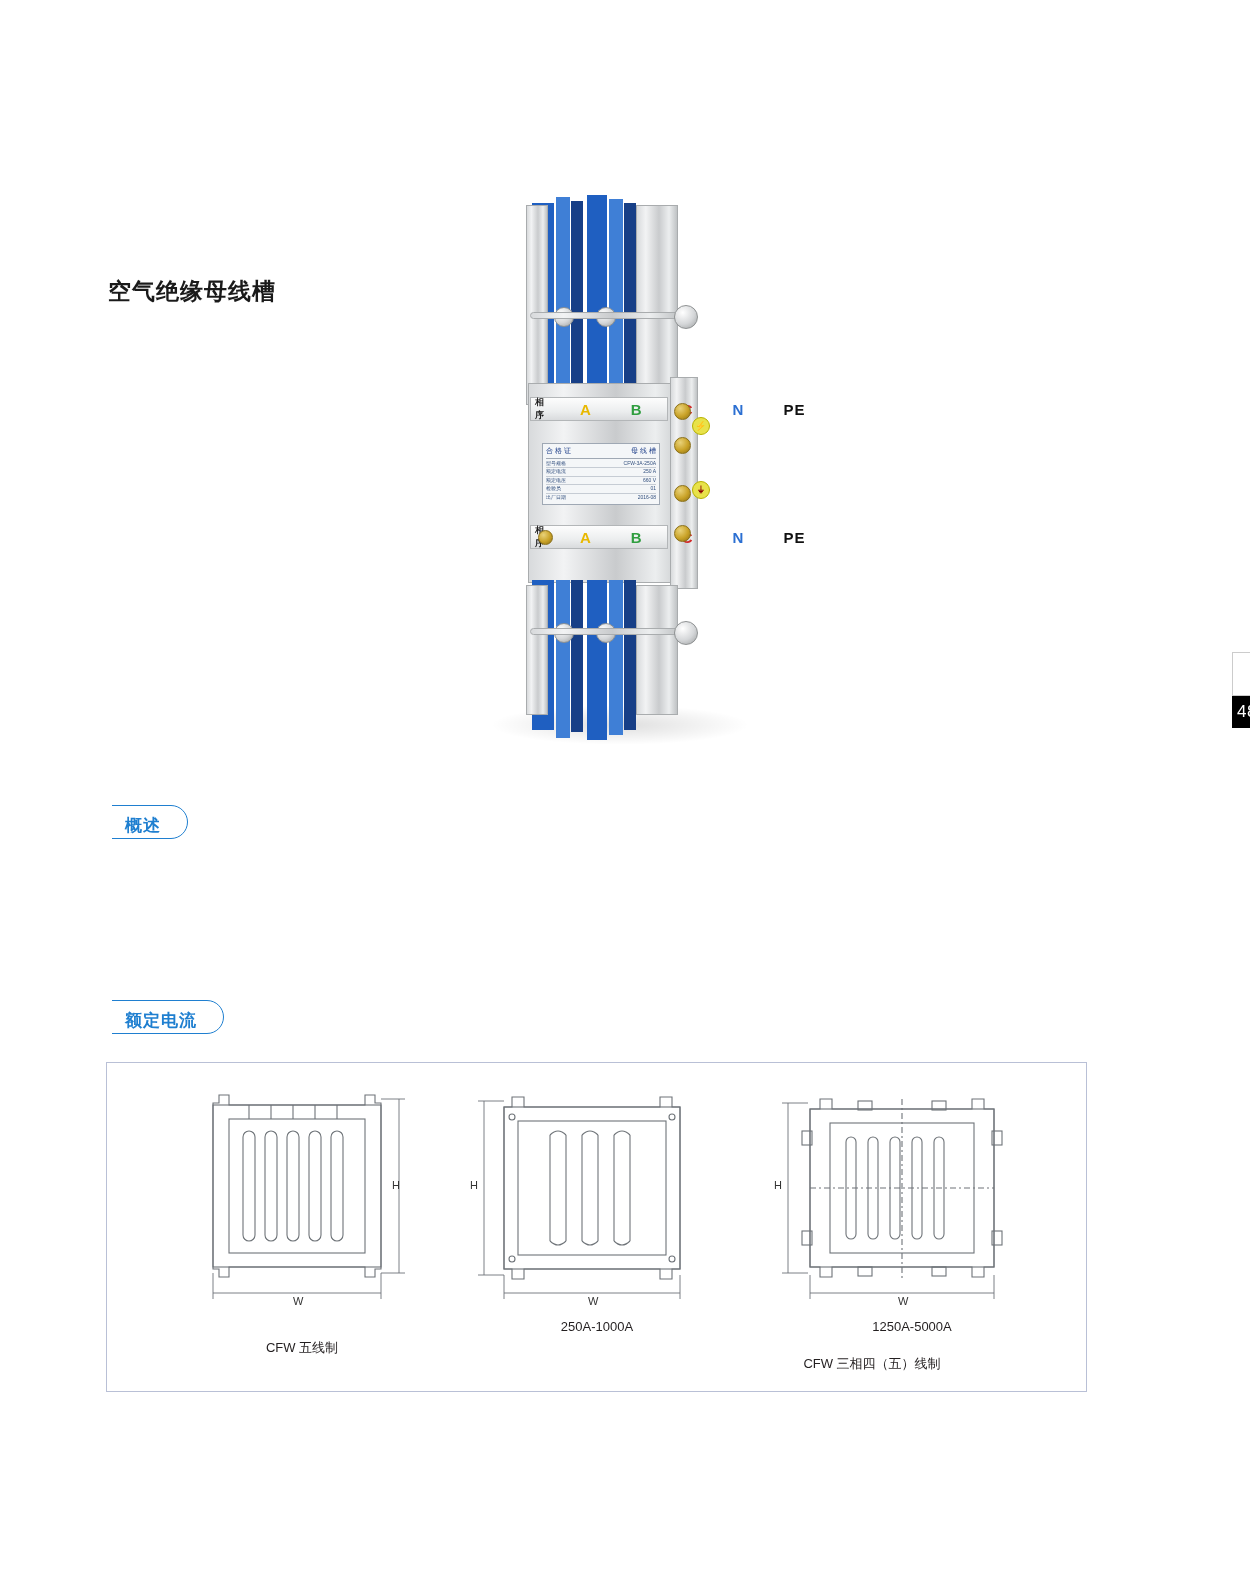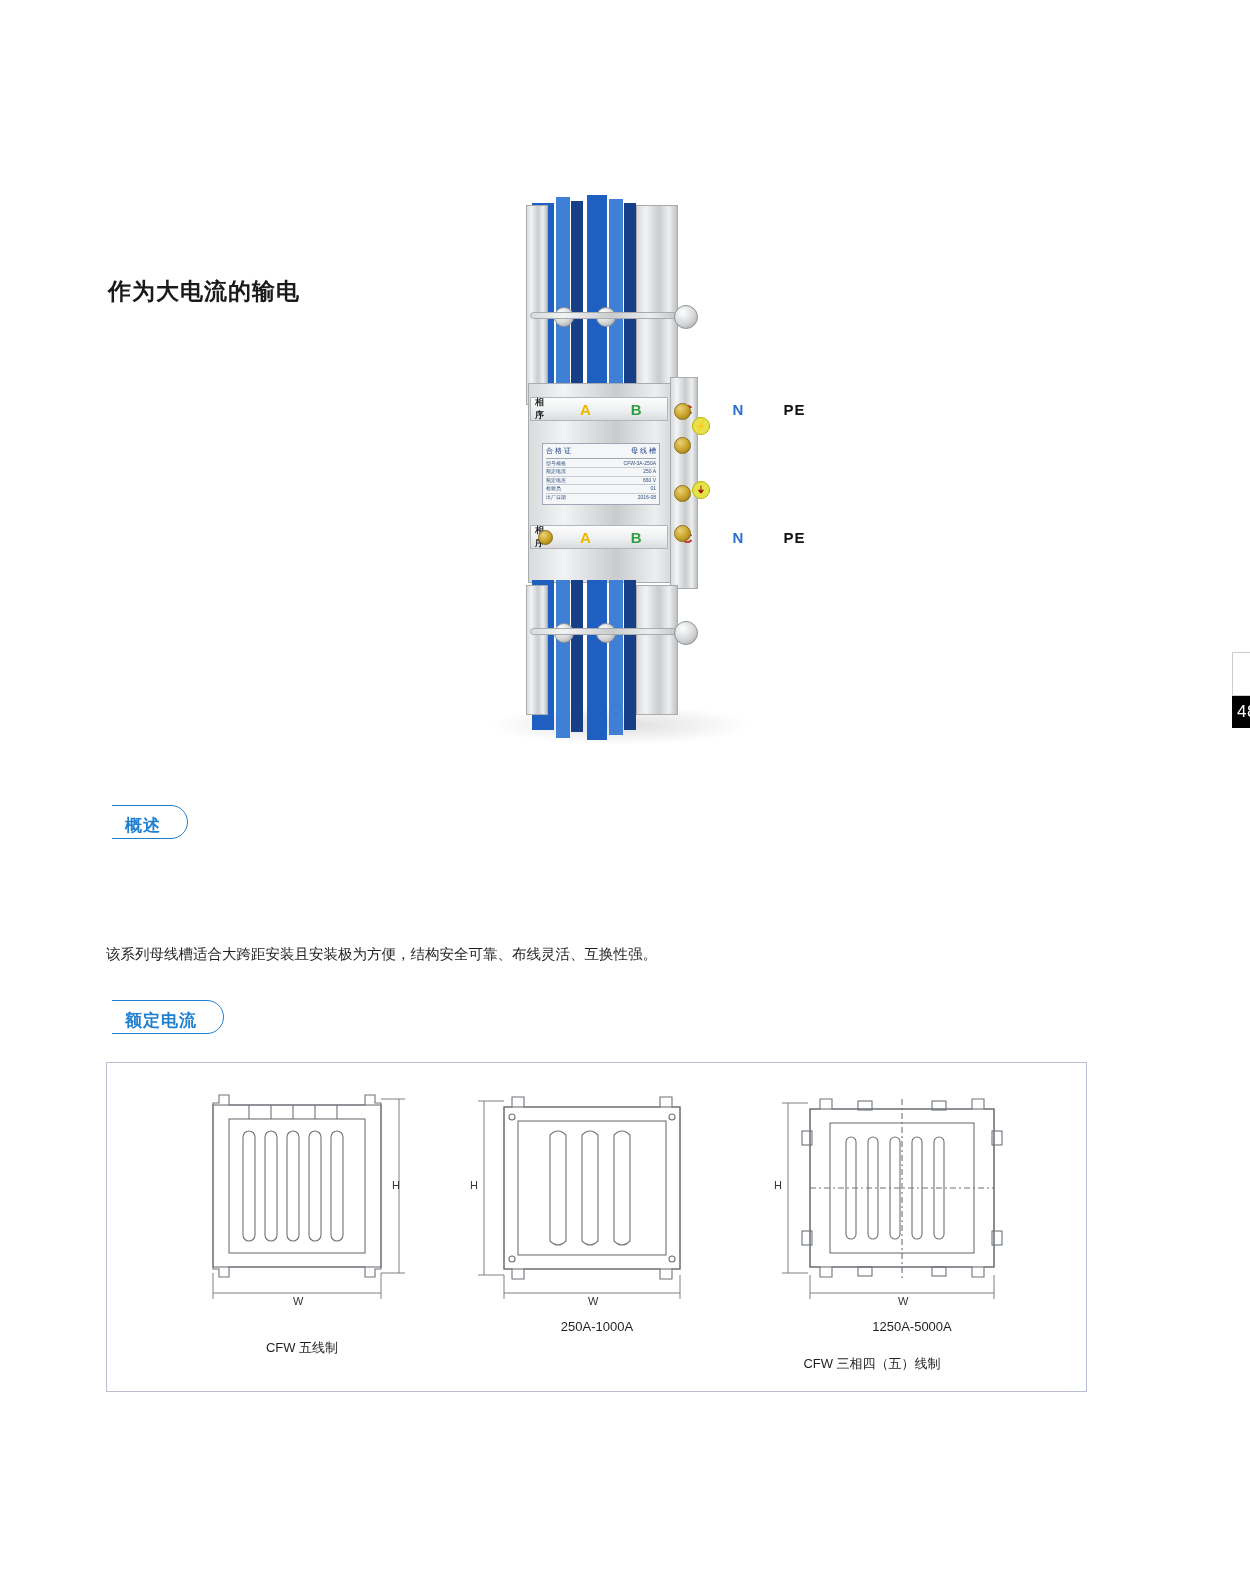--- a/index.html
+++ b/index.html
@@ -235,21 +235,21 @@
     font-size: 11px;
     color: #333;
   }
   svg { display: block; }
 </style>
 </head>
 <body>
 
 <div class="page">
 
-  <div class="brand-sub">作为大电流的输电</div>
+  <div class="brand-sub">空气绝缘母线槽</div>
 
   <div class="page-tab">
     <div class="tab-top"></div>
     <div class="tab-num">48</div>
   </div>
 
   <div class="photo">
     <div class="shadow"></div>
 
     <div class="rail" style="left:62px;  top:18px;  width:22px; height:215px;"></div>
@@ -337,21 +337,20 @@
     <div class="nut" style="left:84px; top:438px; width:18px; height:18px;"></div>
     <div class="nut" style="left:126px; top:438px; width:18px; height:18px;"></div>
     <div class="metal-plate" style="left:60px; top:443px; width:150px; height:7px; border-radius:4px;"></div>
     <div class="nut" style="left:204px; top:436px; width:22px; height:22px;"></div>
   </div>
 
   <div class="pill" style="left:106px; top:805px;">
     <span>概述</span>
   </div>
 
-  <div class="para" style="top:940px;">该系列母线槽适合大跨距安装且安装极为方便，结构安全可靠、布线灵活、互换性强。</div>
 
   <div class="pill" style="left:106px; top:1000px;">
     <span>额定电流</span>
   </div>
 
   <div class="sysbox">
 
     <div class="fig" style="left:60px; top:20px; width:270px; height:280px;">
       <svg width="270" height="230" viewBox="0 0 270 230">
         <g fill="none" stroke="#6e7378" stroke-width="1.1">

